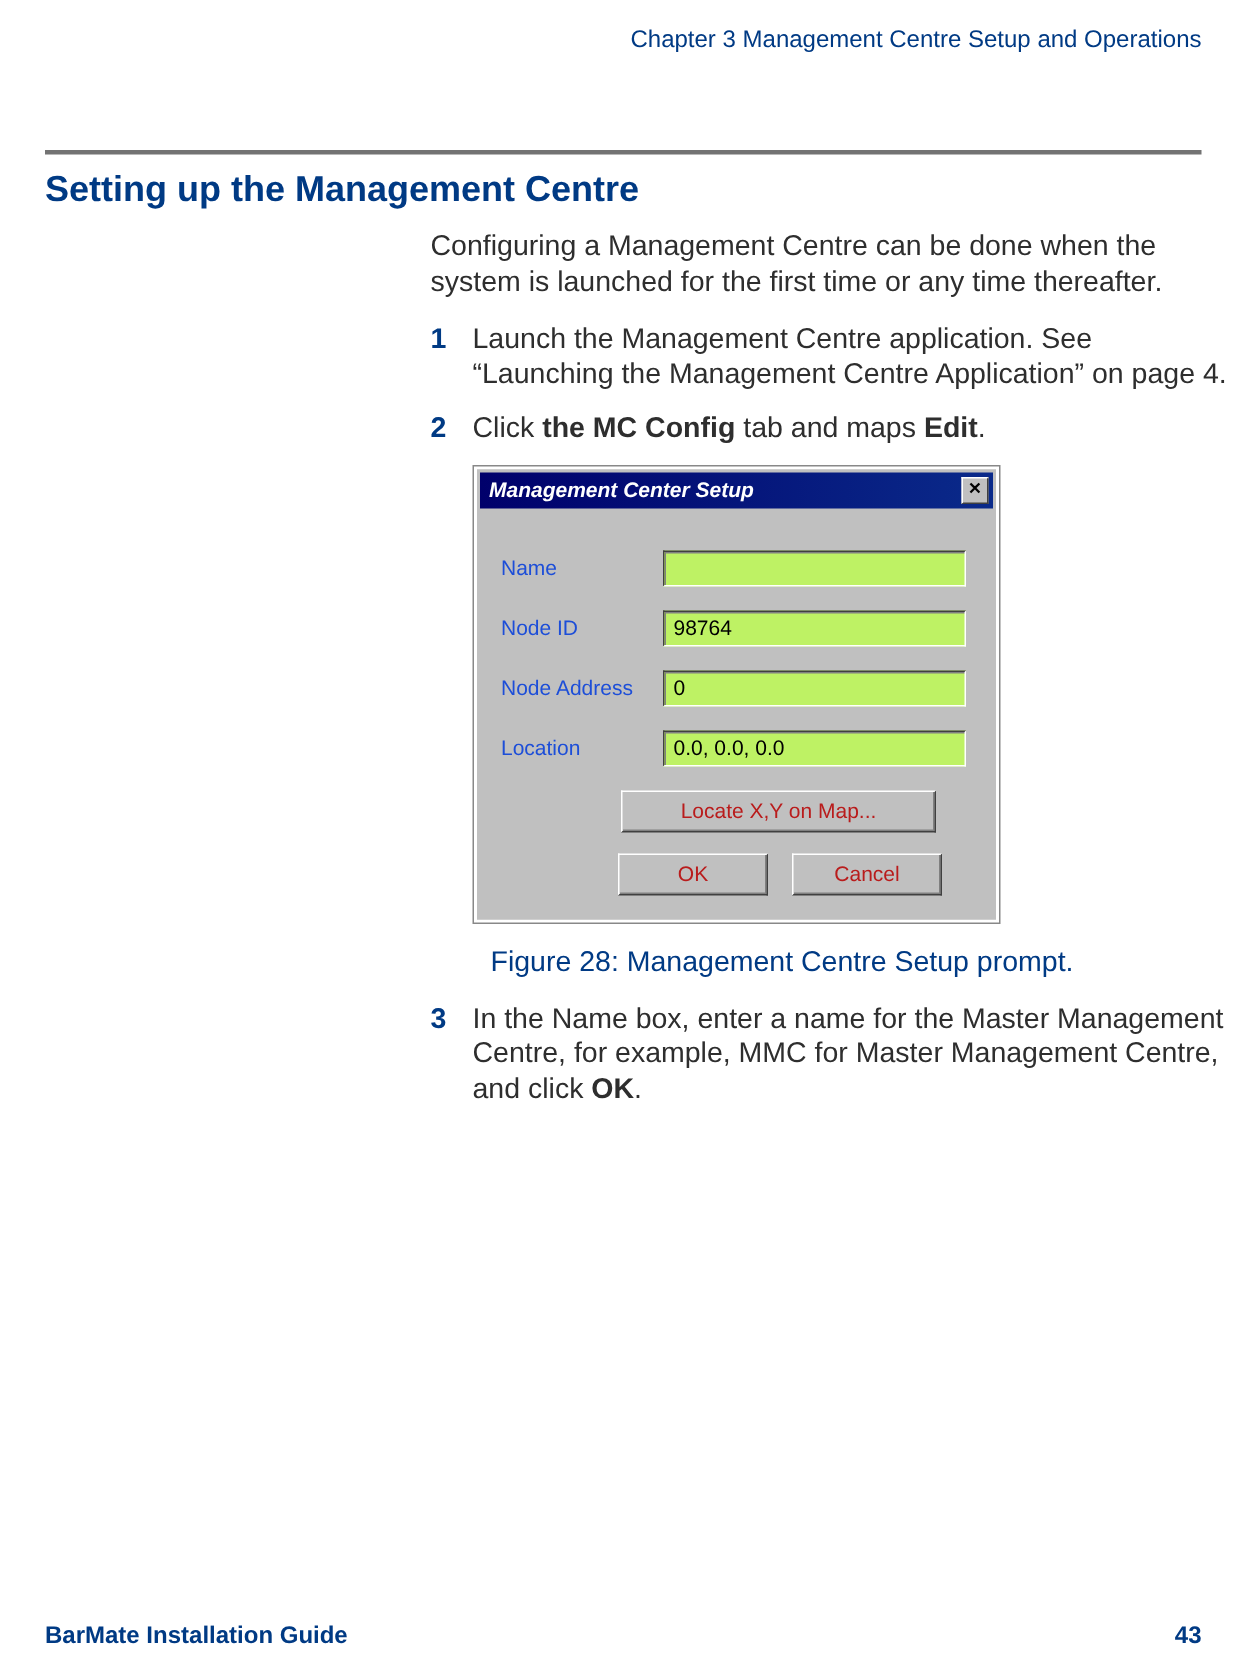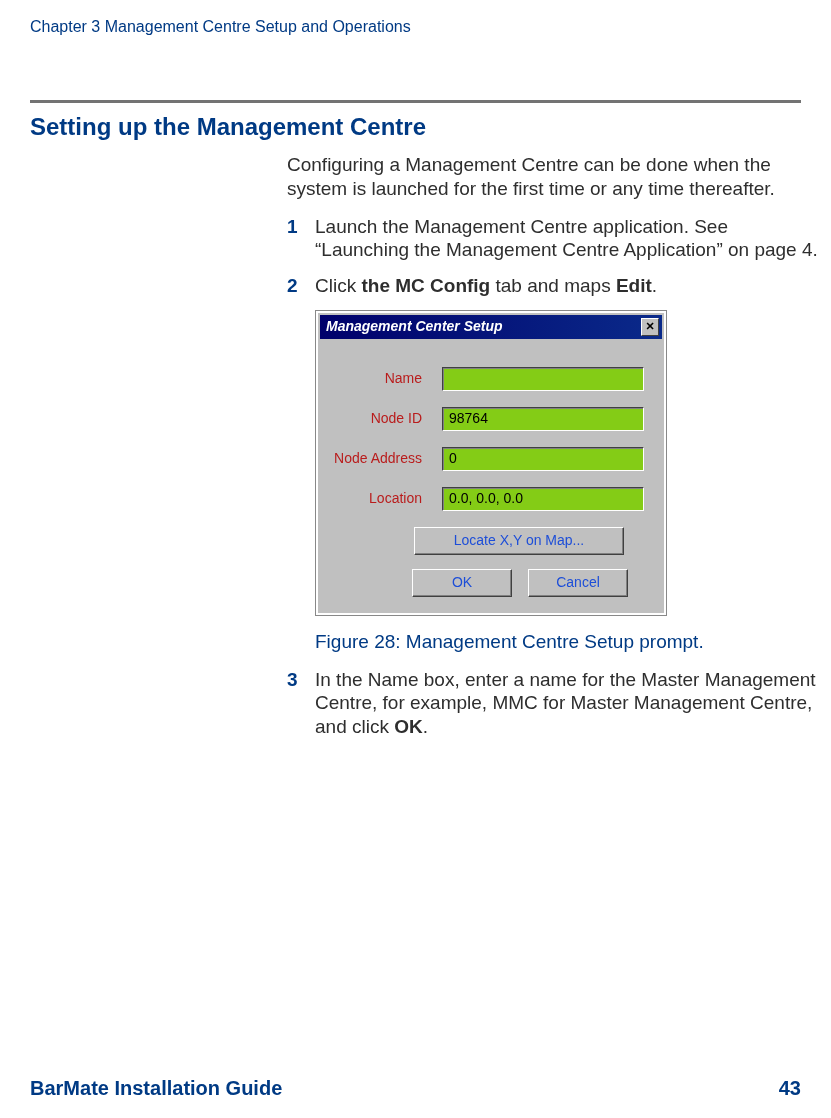--- a/index.html
+++ b/index.html
@@ -10,20 +10,21 @@
     background: #fff;
     color: #000;
     position: relative;
     padding: 15px 30px 0 30px;
   }
   .header-area {
     height: 85px;
     position: relative;
   }
   .chapter-header {
+    text-align: right;
     color: #003a84;
     font-size: 16px;
     padding-top: 3px;
   }
   .section-area {
     border-top: 3px solid #737373;
     padding-top: 10px;
   }
   .section-title {
     color: #003a84;
@@ -47,21 +48,21 @@
     color: #003a84;
     font-weight: bold;
     width: 28px;
     flex-shrink: 0;
   }
   .step-text { flex: 1; }
   .indent { margin-left: 28px; }
   .figure-caption {
     color: #003a84;
     font-size: 19px;
-    margin: 6px 0 14px 28px;
+    margin: 6px 0 14px 40px;
   }
   b { font-weight: bold; }
 
   
   .dialog-wrap {
     margin: 4px 0 14px 28px;
     width: 352px;
     border: 1px solid #888;
     padding: 2px;
     background: #fff;
@@ -106,28 +107,27 @@
     font-family: "MS Sans Serif", Tahoma, Arial, sans-serif;
     font-size: 14px;
   }
   .dlg-row {
     display: flex;
     align-items: center;
     margin-bottom: 16px;
   }
   .dlg-label {
     width: 108px;
-    text-align: right;
-    padding-right: 20px;
-    color: #b91c1c;
+    padding-right: 8px;
+    color: #1d4ed8;
   }
   .dlg-input {
     flex: 1;
     height: 24px;
-    background: #84cc16;
+    background: #bef264;
     border-top: 1px solid #404040;
     border-left: 1px solid #404040;
     border-right: 1px solid #fff;
     border-bottom: 1px solid #fff;
     box-shadow: inset 1px 1px 0 #808080;
     padding: 2px 6px;
     font-size: 14px;
     color: #000;
   }
   .dlg-btn {
@@ -135,42 +135,42 @@
     background: #c0c0c0;
     border-top: 1px solid #fff;
     border-left: 1px solid #fff;
     border-right: 1px solid #404040;
     border-bottom: 1px solid #404040;
     box-shadow: inset -1px -1px 0 #808080;
     display: flex;
     align-items: center;
     justify-content: center;
     font-size: 14px;
-    color: #1d4ed8;
+    color: #b91c1c;
   }
   .dlg-locate {
     margin: 6px 0 14px 80px;
     width: 210px;
   }
   .dlg-bottom {
     display: flex;
     gap: 16px;
     margin-left: 78px;
   }
   .dlg-bottom .dlg-btn { width: 100px; }
 
   .footer {
     position: absolute;
     left: 30px;
     right: 30px;
     bottom: 18px;
     display: flex;
     justify-content: space-between;
     color: #003a84;
-    font-size: 20px;
+    font-size: 16px;
     font-weight: bold;
   }
 </style>
 </head>
 <body>
 
 <div class="header-area">
   <div class="chapter-header">Chapter 3 Management Centre Setup and Operations</div>
 </div>
 

